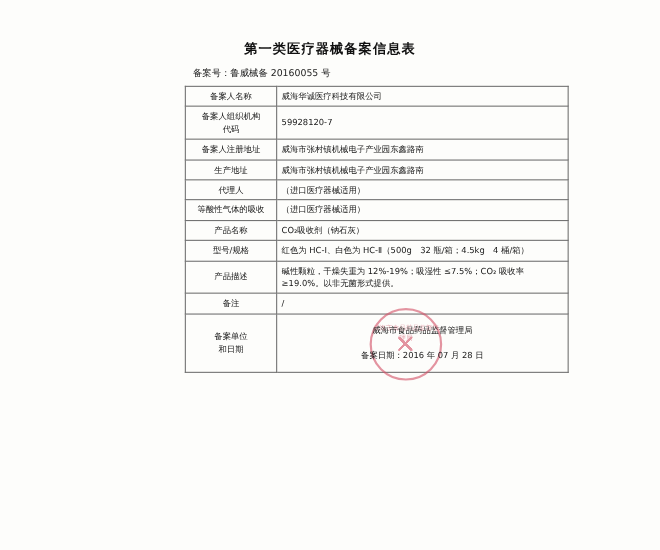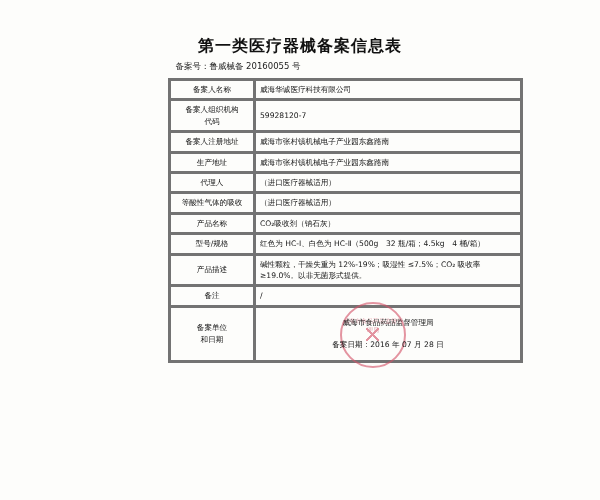--- a/index.html
+++ b/index.html
@@ -21,21 +21,21 @@
     width: 600px;
     height: 500px;
     background: #fdfdfb;
   }
   .doc-title {
     position: absolute;
     top: 36px;
     left: 0;
     width: 600px;
     text-align: center;
-    font-size: 16px;
+    font-size: 12px;
     font-weight: bold;
     letter-spacing: 1px;
     color: #111;
   }
   .record-no {
     position: absolute;
     top: 61px;
     left: 0;
     width: 476px;
     text-align: center;
@@ -44,21 +44,21 @@
   }
   table.form {
     position: absolute;
     left: 168px;
     top: 78px;
     width: 330px;
     border-collapse: collapse;
     table-layout: fixed;
   }
   table.form td {
-    border: 3px solid #737373;
+    border: 1px solid #737373;
     font-size: 7.6px;
     line-height: 1.5;
     color: #161616;
     padding: 3px 4px;
     vertical-align: middle;
   }
   td.label {
     width: 74px;
     text-align: center;
     word-break: break-all;

